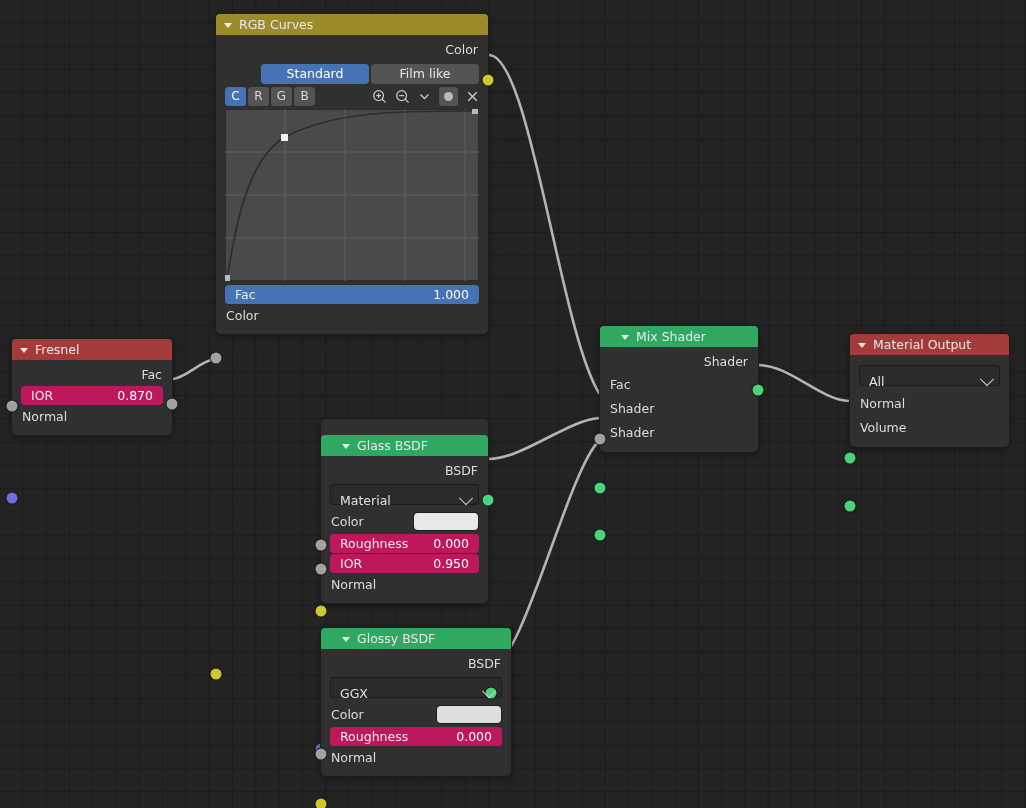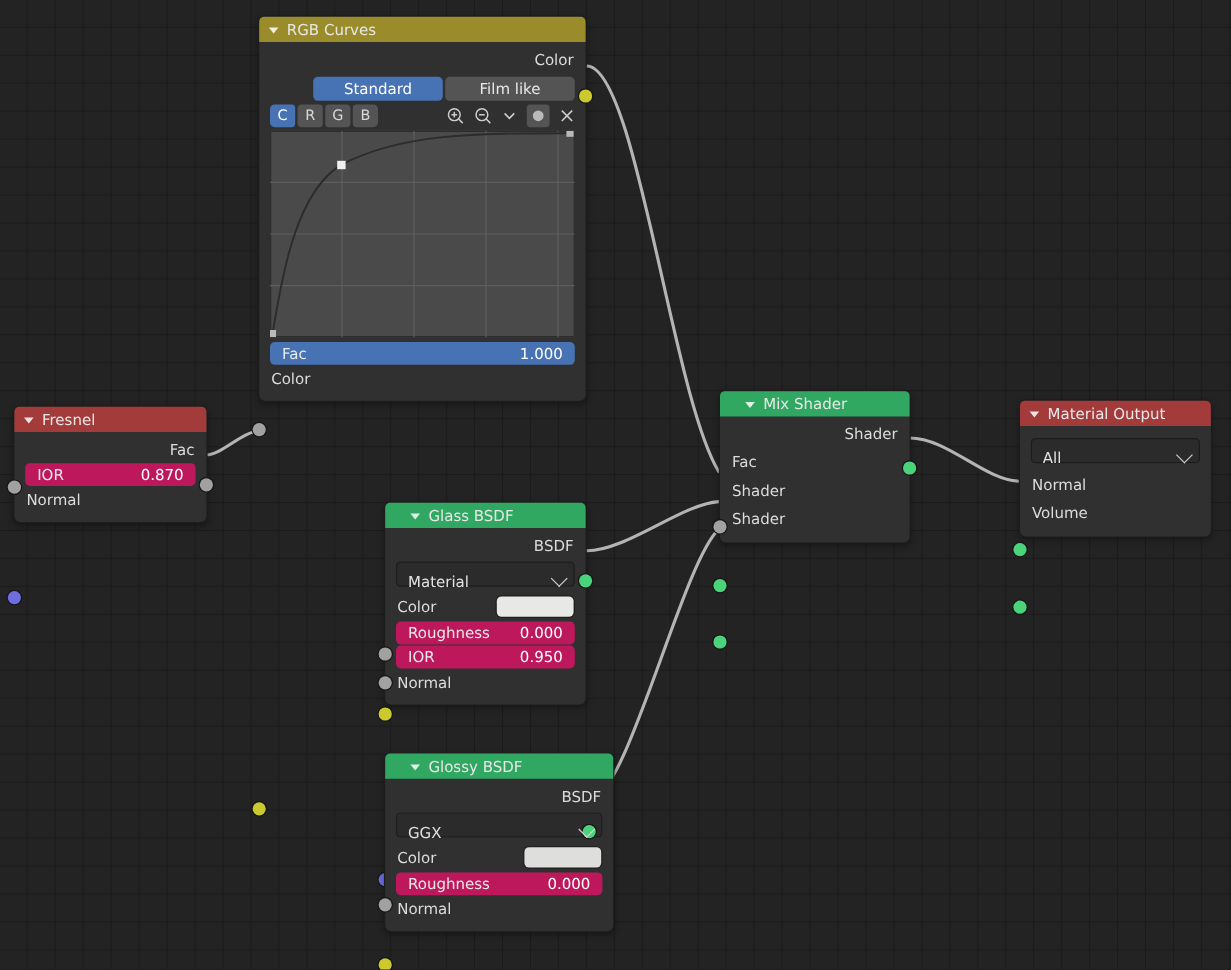--- a/index.html
+++ b/index.html
@@ -351,21 +351,21 @@
         <span class="sock s-grey" style="left:0px; top:67px;"></span>
       </div>
       <div class="row">
         <span class="row-label">Normal</span>
         <span class="sock s-purple" style="left:0px; top:92px;"></span>
       </div>
     </div>
   </div>
 
   <div class="node" style="left:321px; top:419px; width:167px;">
-    <div class="node-header hdr-green" style="background: rgb(49, 168, 98);">
+    <div class="node-header hdr-green" style="background: rgb(49, 168, 98); margin-top: 16px;">
       <div class="tri"></div>
       <span>Glass BSDF</span>
     </div>
     <div class="node-body">
       <div class="row out">
         <span class="row-label">BSDF</span>
         <span class="sock s-green" style="left:167px; top:40px;"></span>
       </div>
       <div class="dropdown">
         <span>Material</span>

